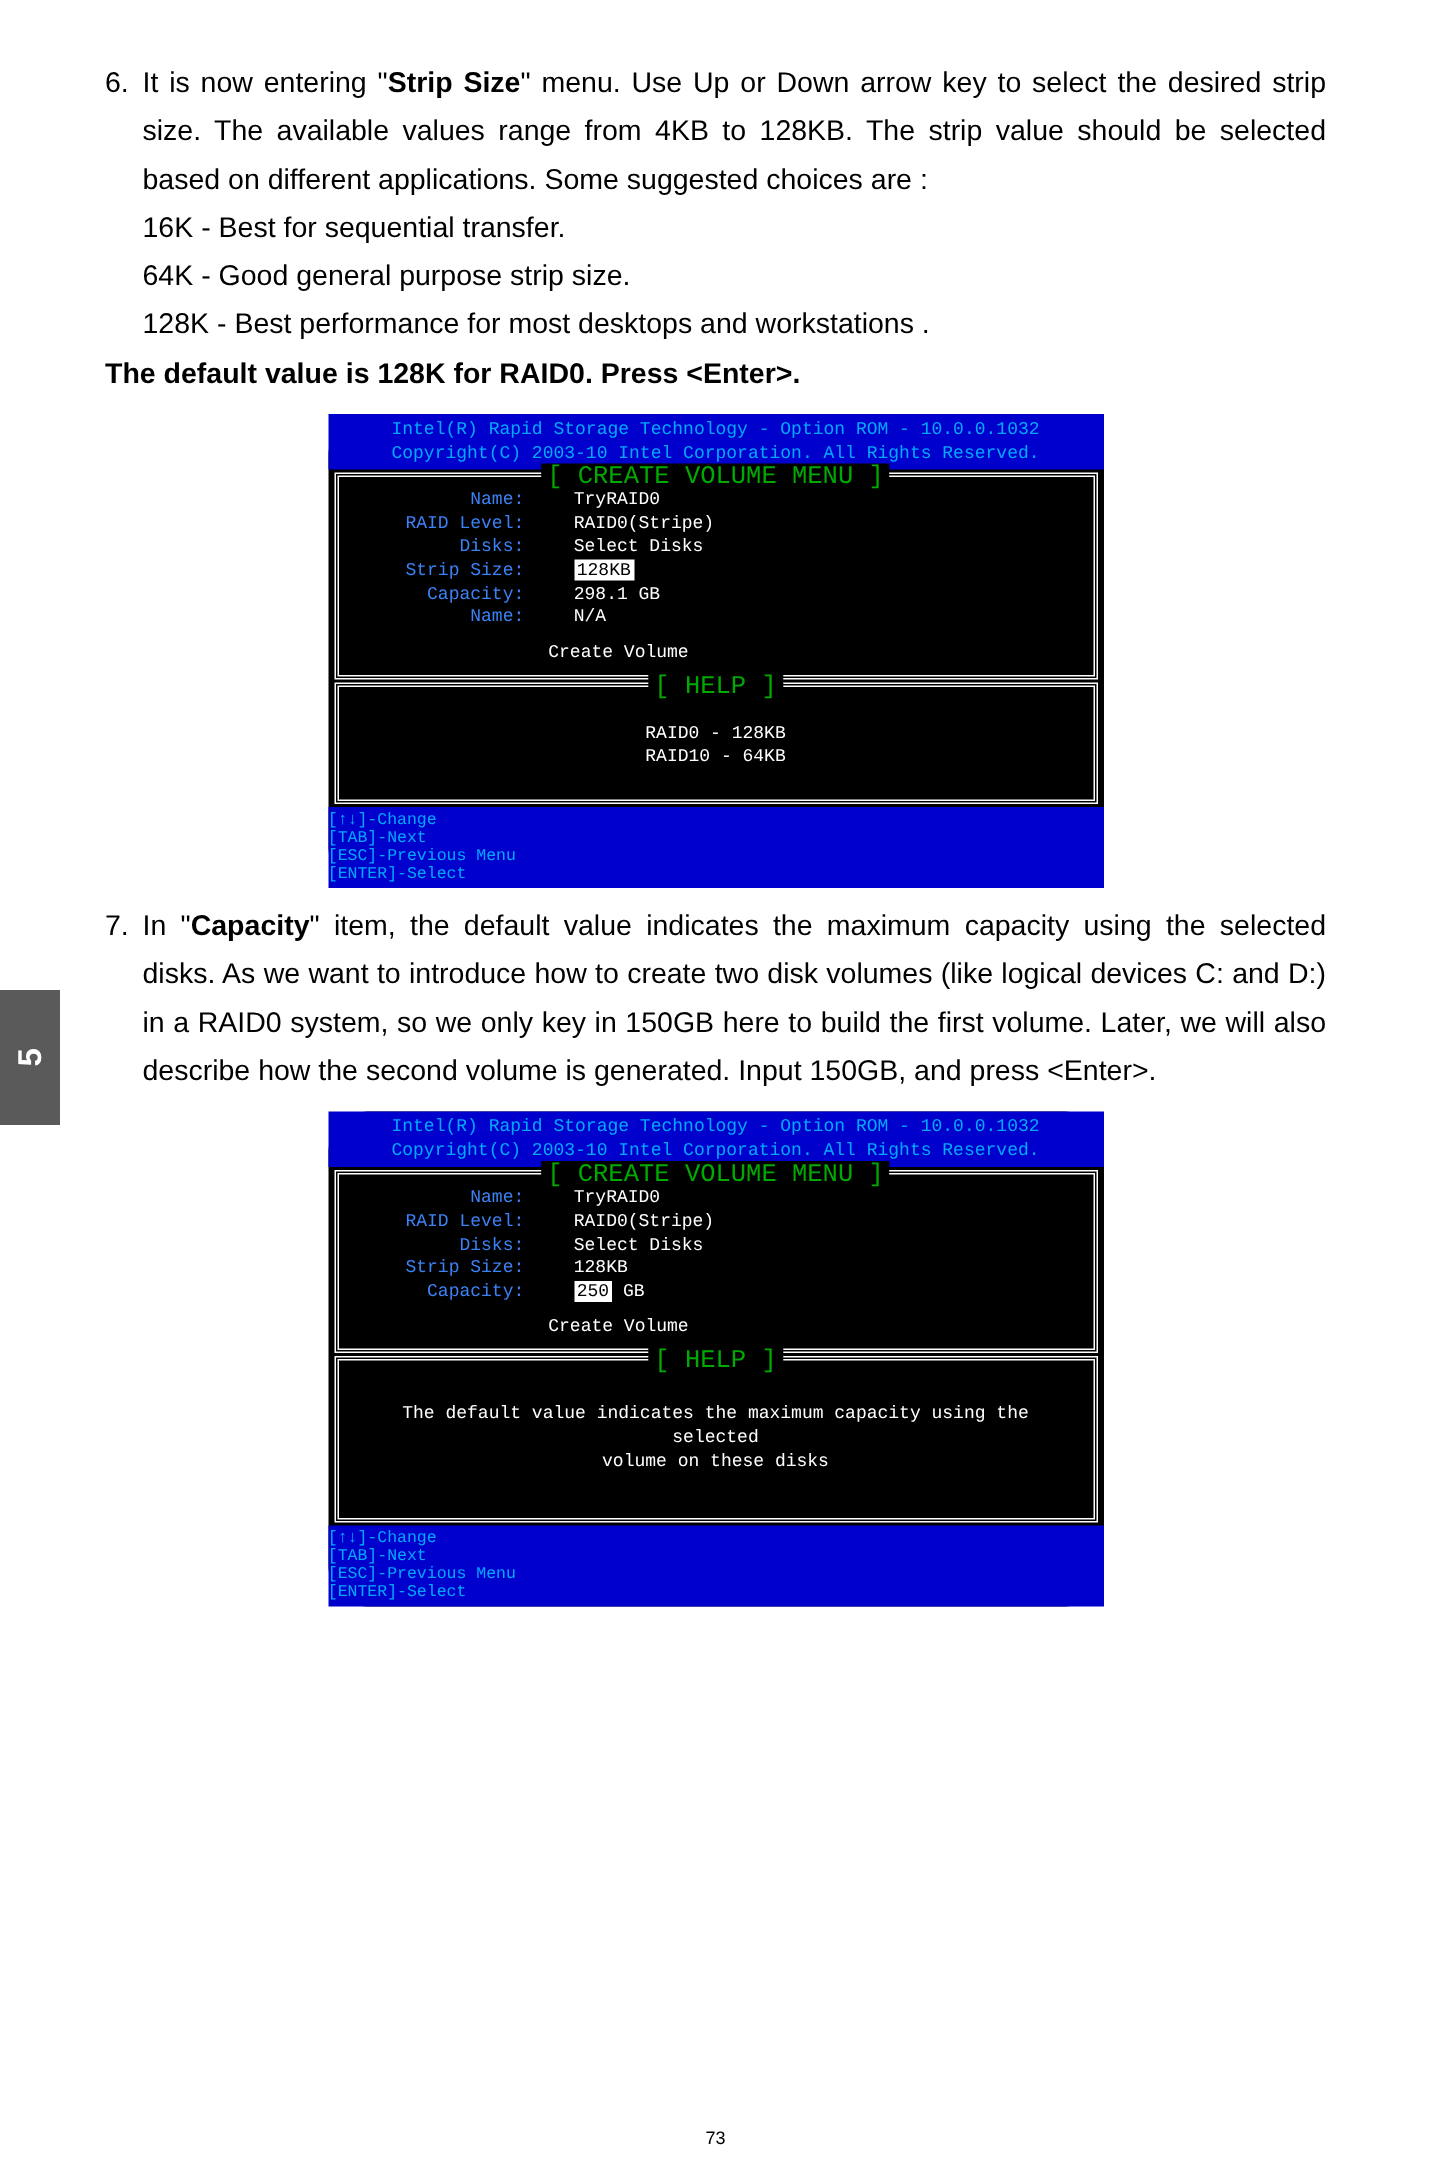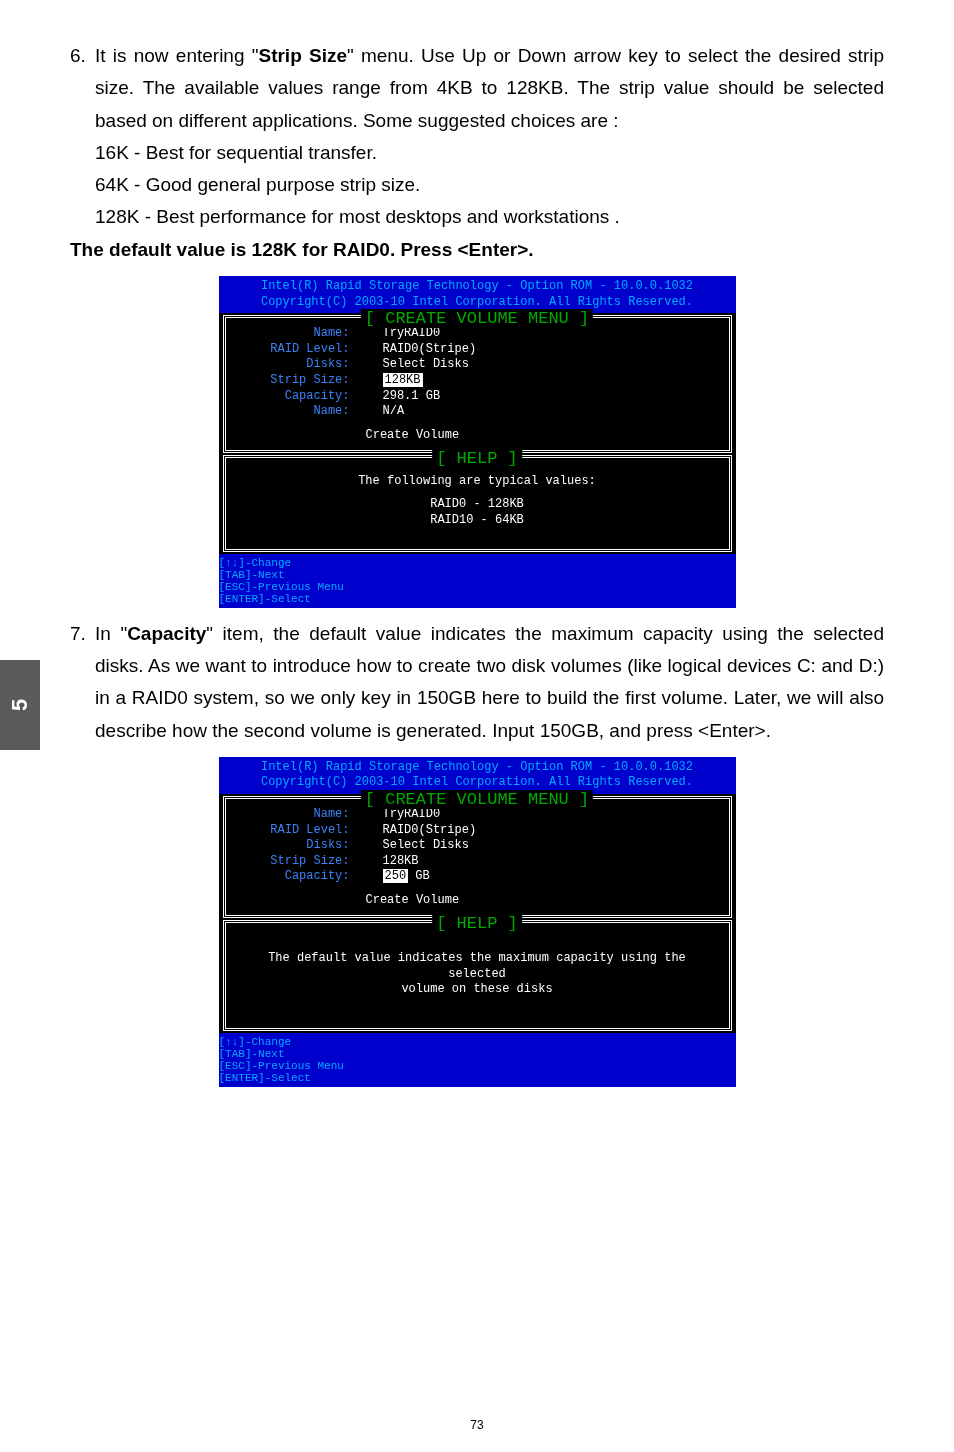--- a/index.html
+++ b/index.html
@@ -180,21 +180,20 @@
         <div class="field-value">298.1   GB</div>
       </div>
     <div class="field-row">
         <div class="field-label">Name:</div>
         <div class="field-value">N/A</div>
       </div>
     <div class="create-vol">Create Volume</div>
   </div>
   <div class="bios-panel" style="padding:16px 12px 20px 12px;">
     <div class="panel-title">[ <span>HELP</span> ]</div>
-    <div class="center-text">The following are typical values:</div>
     <div style="height:8px;"></div>
     <div class="center-text">RAID0   -  128KB</div>
     <div class="center-text">RAID10 -  64KB</div>
   </div>
   <div class="bios-footer">
     <span>[↑↓]-Change</span>
     <span>[TAB]-Next</span>
     <span>[ESC]-Previous Menu</span>
     <span>[ENTER]-Select</span>
   </div>

